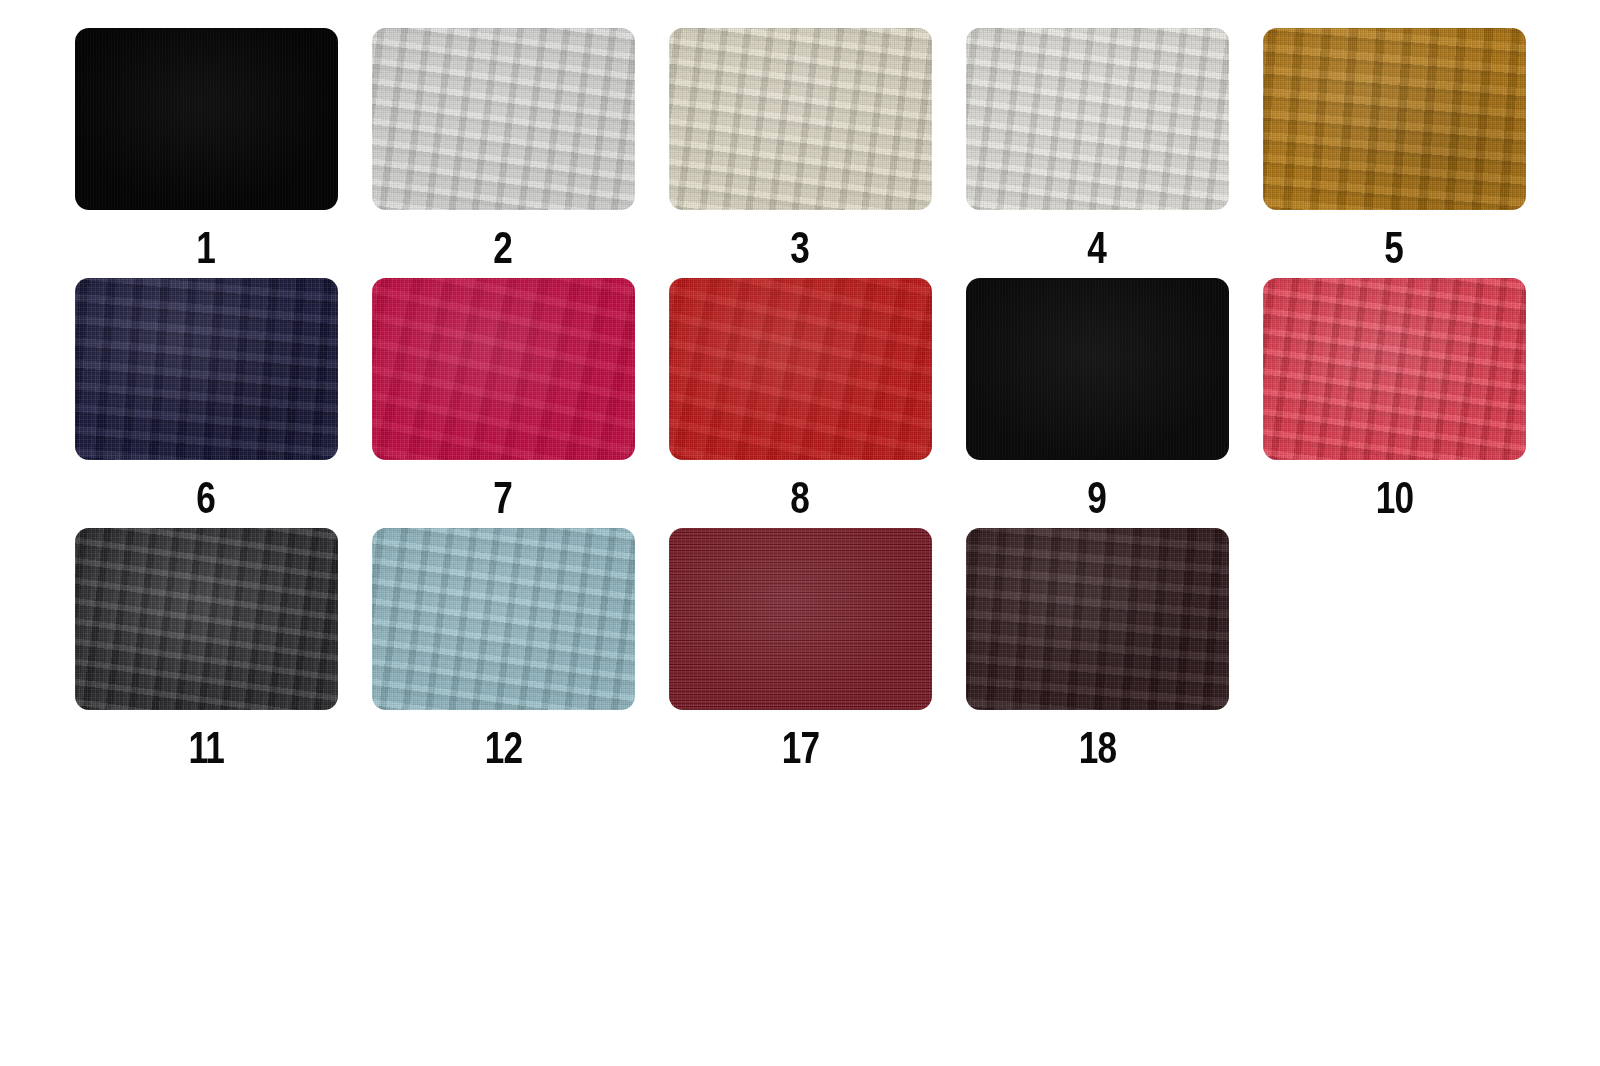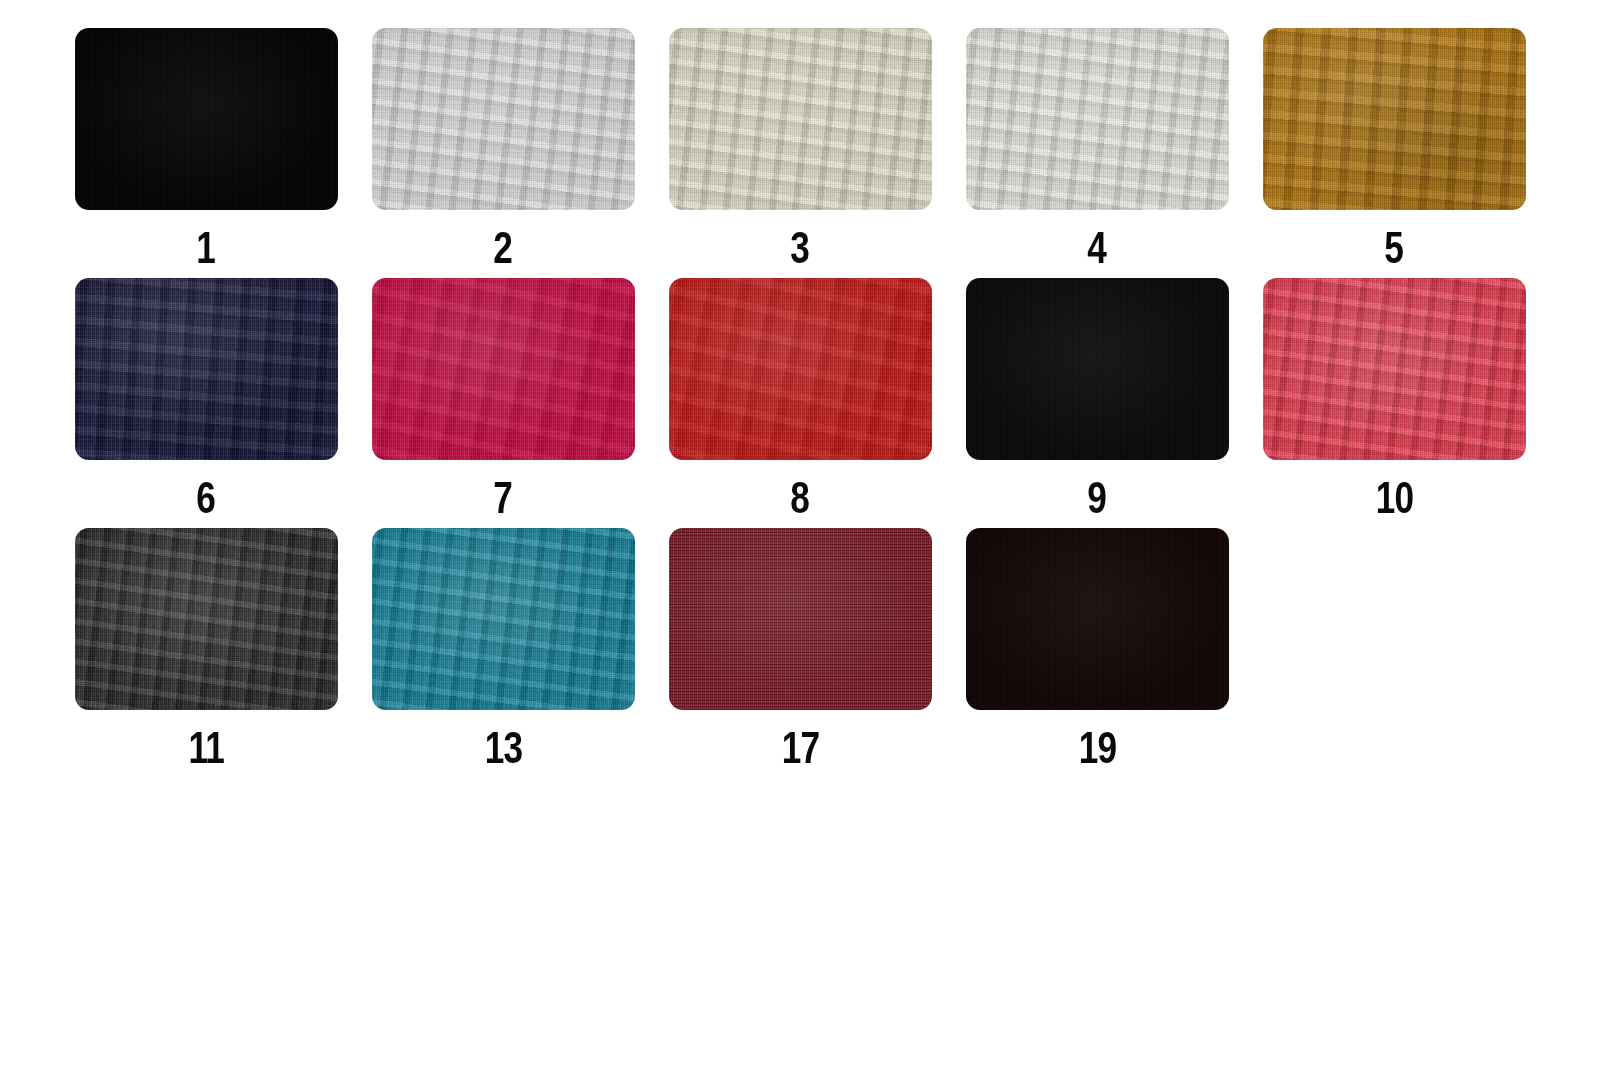--- a/index.html
+++ b/index.html
@@ -225,24 +225,24 @@
     </div>
     <div class="swatch-cell">
       <div class="swatch-chip tex-coarse" style="background-color: rgb(228, 54, 75);"></div>
       <div class="swatch-label">10</div>
     </div>
     <div class="swatch-cell">
       <div class="swatch-chip tex-coarse" style="background-color: rgb(36, 36, 39);"></div>
       <div class="swatch-label">11</div>
     </div>
     <div class="swatch-cell">
-      <div class="swatch-chip tex-coarse" style="background-color: rgb(13, 126, 150);"></div>
-      <div class="swatch-label">13</div>
+      <div class="swatch-chip tex-coarse" style="background-color: rgb(147, 189, 199);"></div>
+      <div class="swatch-label">12</div>
     </div>
     <div class="swatch-cell">
       <div class="swatch-chip tex-ribbed" style="background-color: rgb(110, 12, 24);"></div>
       <div class="swatch-label">17</div>
     </div>
     <div class="swatch-cell">
-      <div class="swatch-chip tex-flat" style="background-color: rgb(19, 6, 7);"></div>
-      <div class="swatch-label">19</div>
+      <div class="swatch-chip tex-mottled" style="background-color: rgb(45, 21, 24);"></div>
+      <div class="swatch-label">18</div>
     </div>
   </div>
 
 </body></html>

